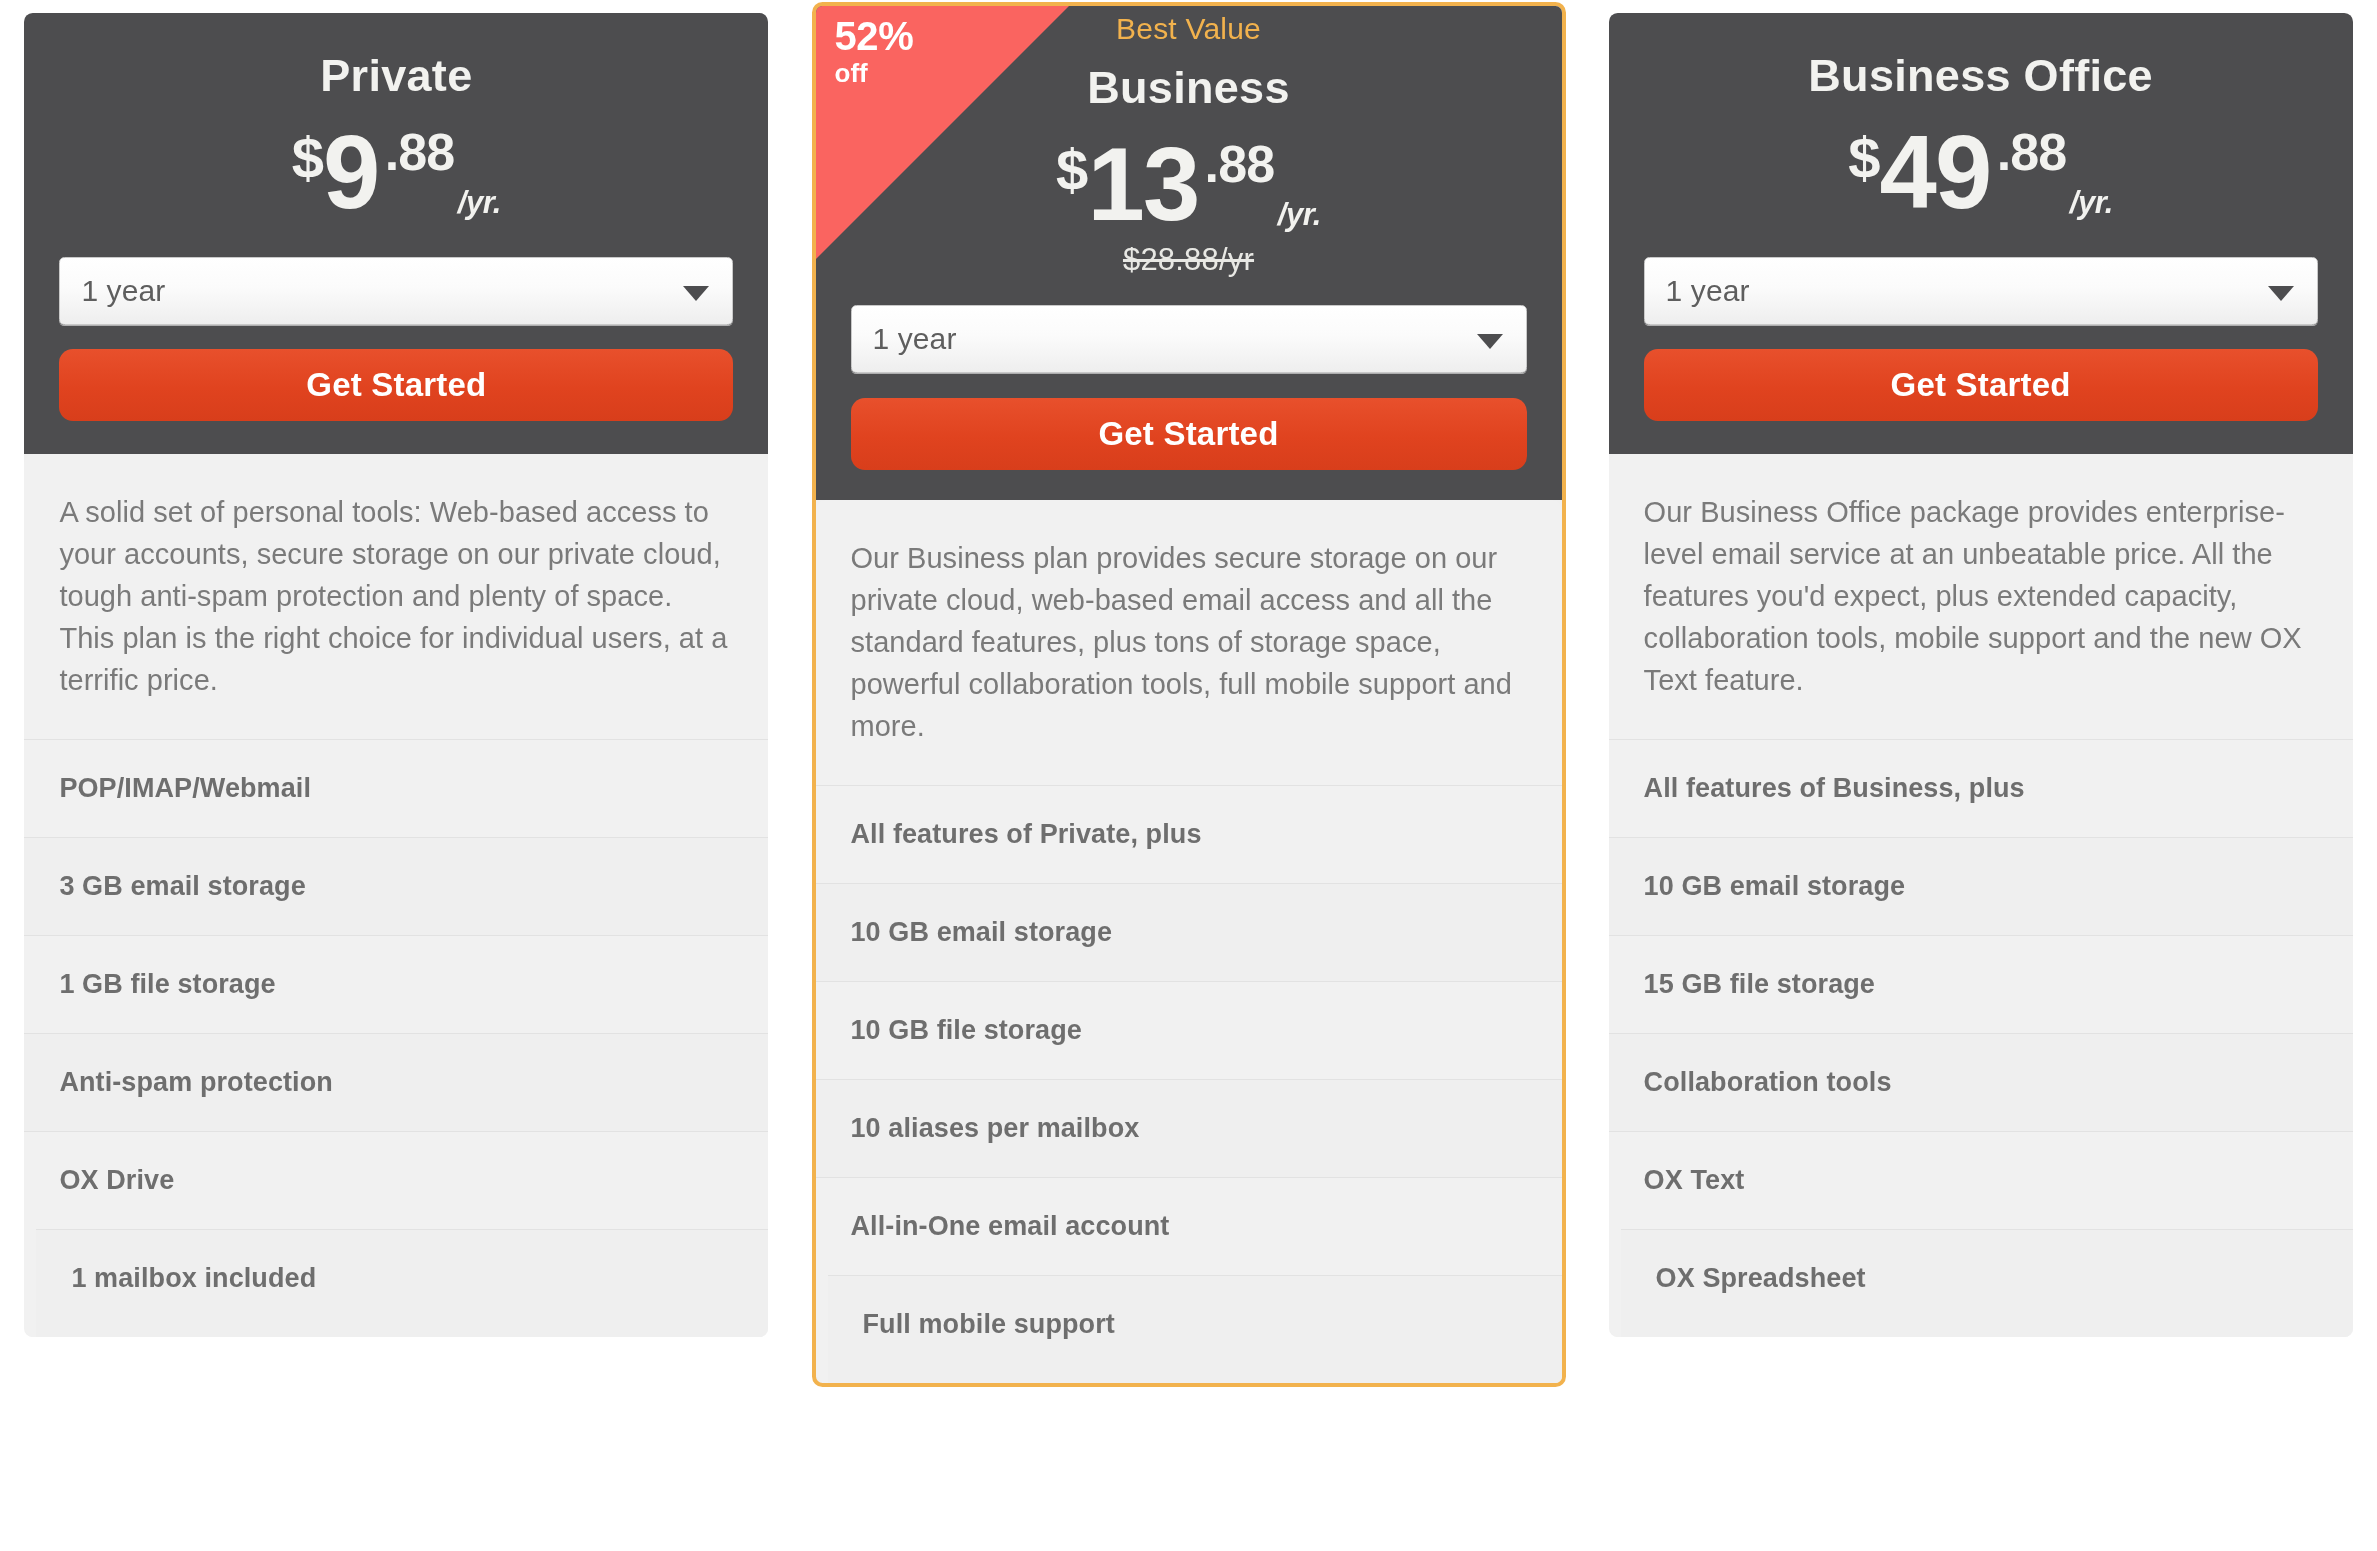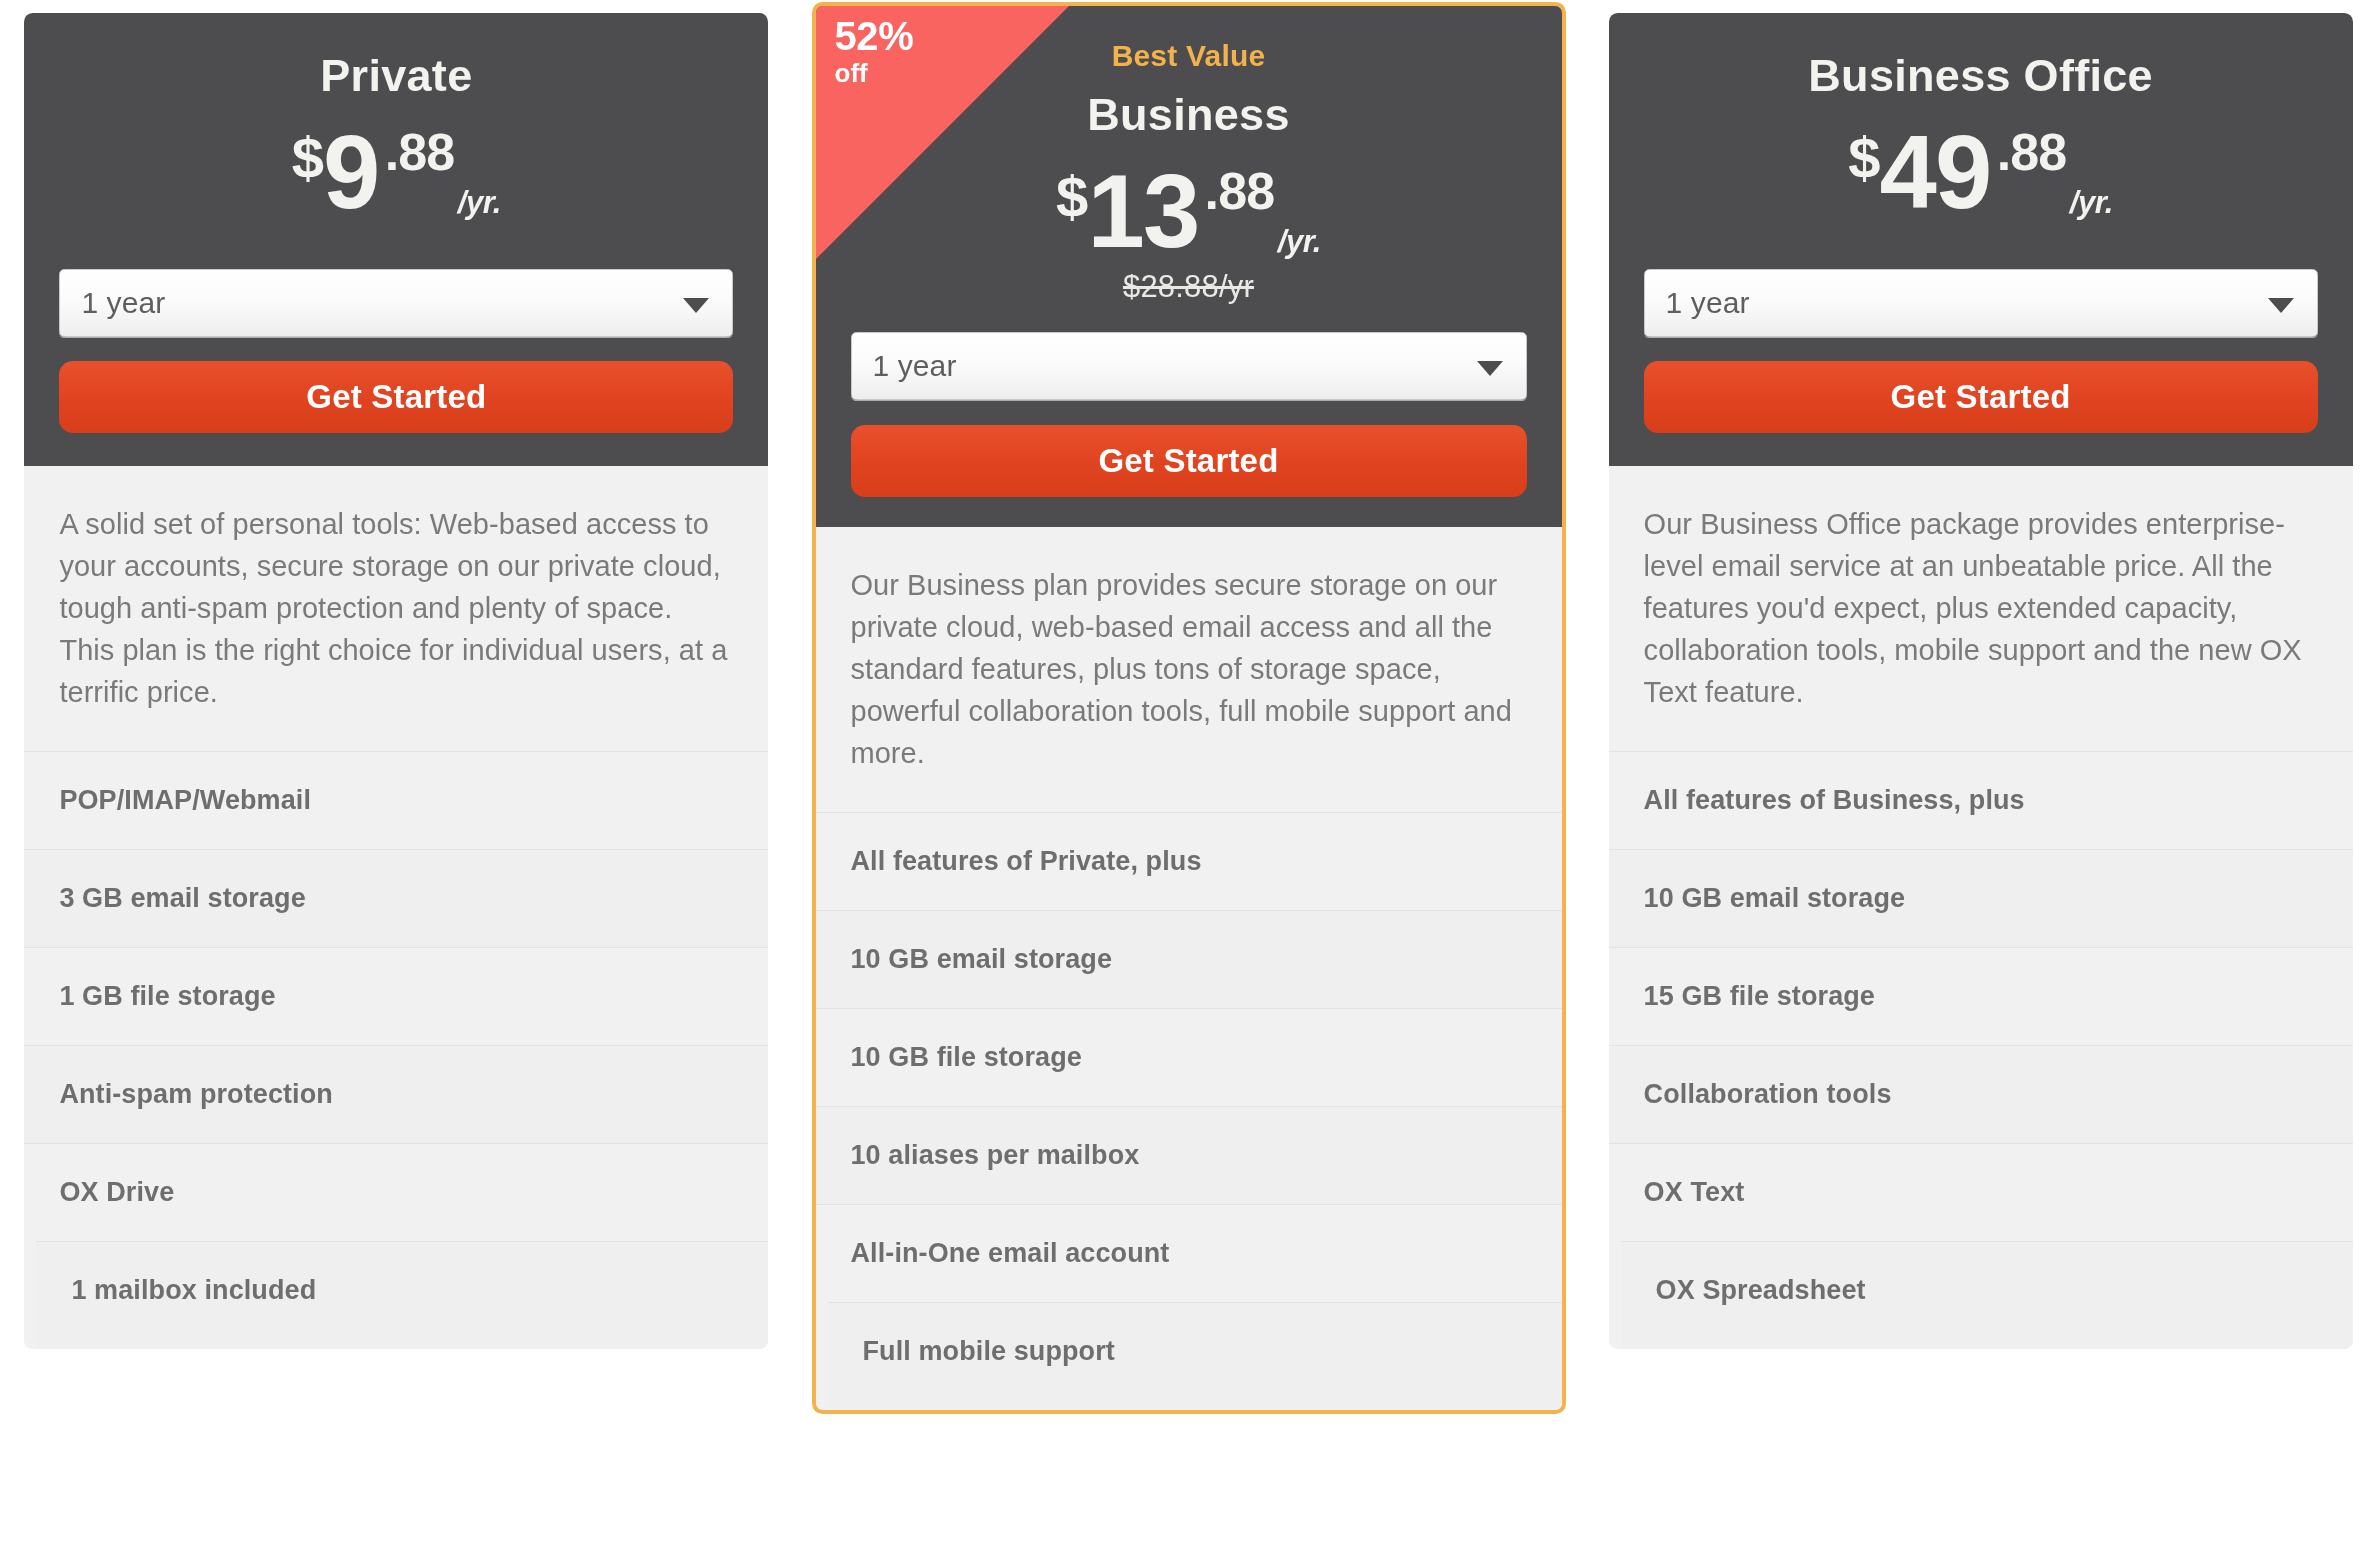--- a/index.html
+++ b/index.html
@@ -44,23 +44,23 @@
     position: relative;
     background: #4d4d4f;
     padding: 0 0 33px 0;
     text-align: center;
   }
   .featured .card-head { padding-bottom: 30px; }
 
   .best-value {
     color: #f2b24d;
     font-size: 30px;
-    font-weight: 700;
+    font-weight: 400;
     letter-spacing: 0.2px;
-    padding-top: 35px;
+    padding-top: 8px;
     line-height: 1;
   }
 
   .plan-name {
     color: #f2f2ef;
     font-weight: bold;
     font-size: 45px;
     letter-spacing: 0.3px;
     padding-top: 40px;
     line-height: 1;
@@ -108,21 +108,21 @@
     color: #e8e8e4;
     font-size: 31px;
     text-decoration: line-through;
     letter-spacing: 0.2px;
     line-height: 1;
   }
 
   
   .term-select {
     position: relative;
-    margin: 45px 35px 0 35px;
+    margin: 33px 35px 0 35px;
     height: 68px;
     border: 0.9px solid #c9c9c9;
     border-radius: 5.2px;
     background: linear-gradient(to bottom, #ffffff 0%, #fbfbfb 45%, #eeeeee 100%);
     box-shadow: 0 0.9px 0 rgba(255,255,255,0.55);
     display: flex;
     align-items: center;
     cursor: pointer;
   }
   .featured .term-select { margin-top: 30px; }

